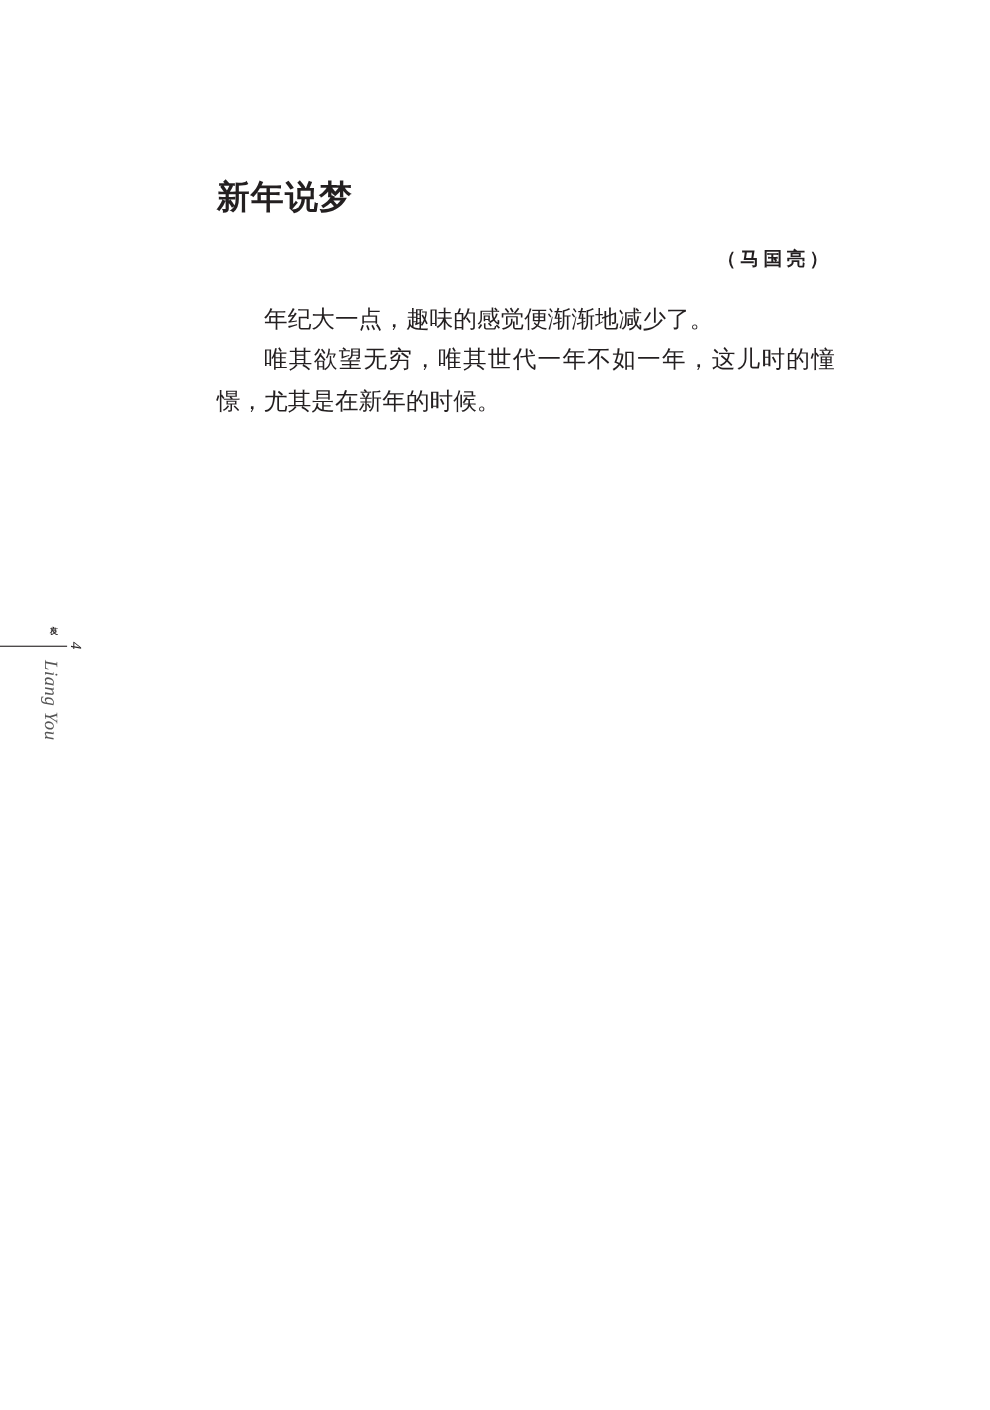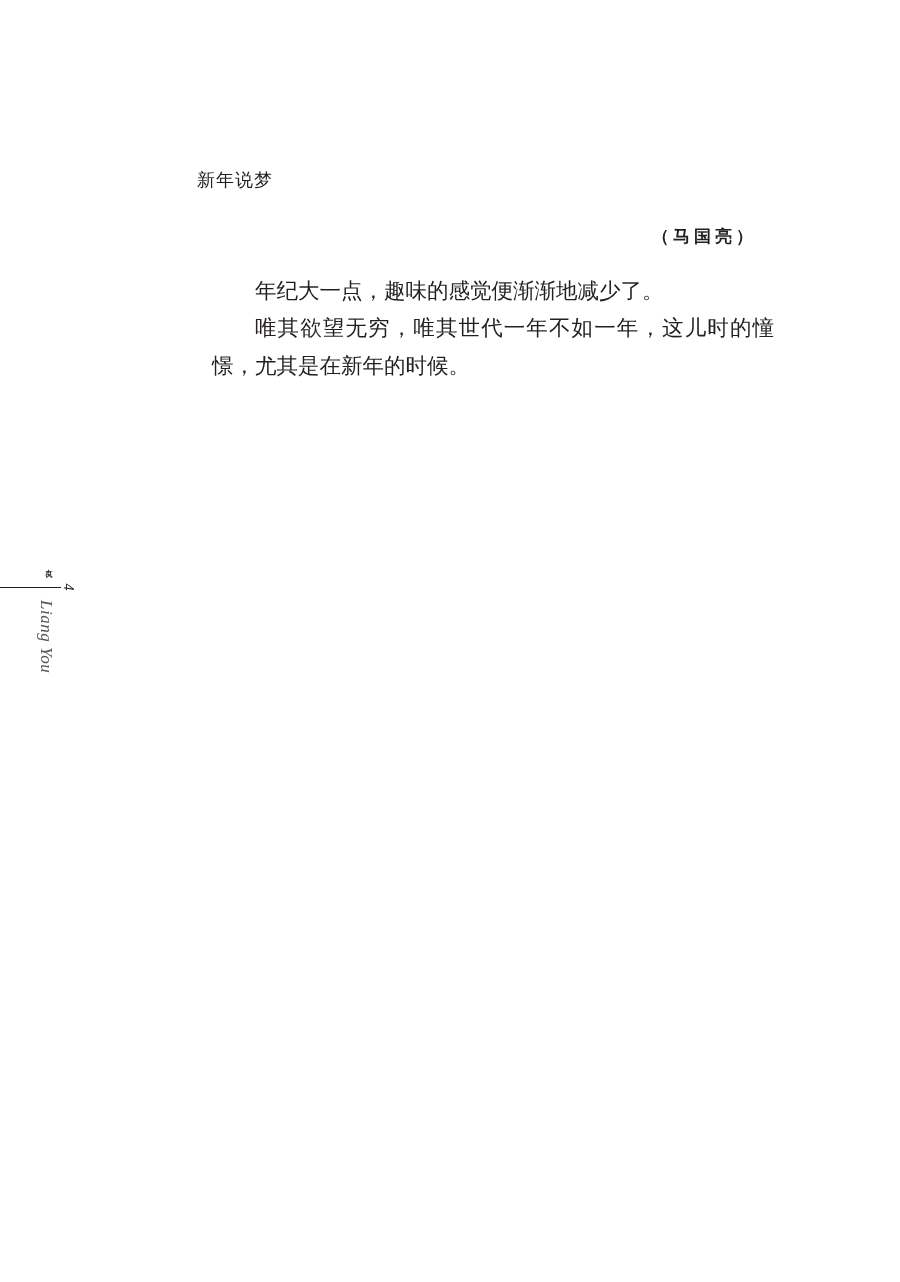--- a/index.html
+++ b/index.html
@@ -12,41 +12,40 @@
       height: 1282px;
       position: relative;
       overflow: hidden;
       color: #231f20;
       font-family: "DejaVu Serif", "Liberation Serif", serif;
     }
     .title {
       position: absolute;
       left: 197px;
       top: 162px;
-      font-size: 18px;
+      font-size: 30px;
       letter-spacing: 1px;
       line-height: 36px;
-      font-weight: normal;
+      font-weight: bold;
       margin: 0;
     }
     .author {
       position: absolute;
       right: 143px;
       top: 222px;
       font-size: 17px;
       letter-spacing: 4px;
       line-height: 28px;
       font-weight: bold;
     }
     .body-text {
       position: absolute;
       left: 197px;
       top: 272px;
       width: 562px;
-      margin-left: 15px;
     }
     .para {
       margin: 0;
       font-size: 21.5px;
       line-height: 37.3px;
       text-indent: 2em;
       text-align: justify;
       text-justify: inter-character;
       letter-spacing: 0px;
       word-break: break-all;

